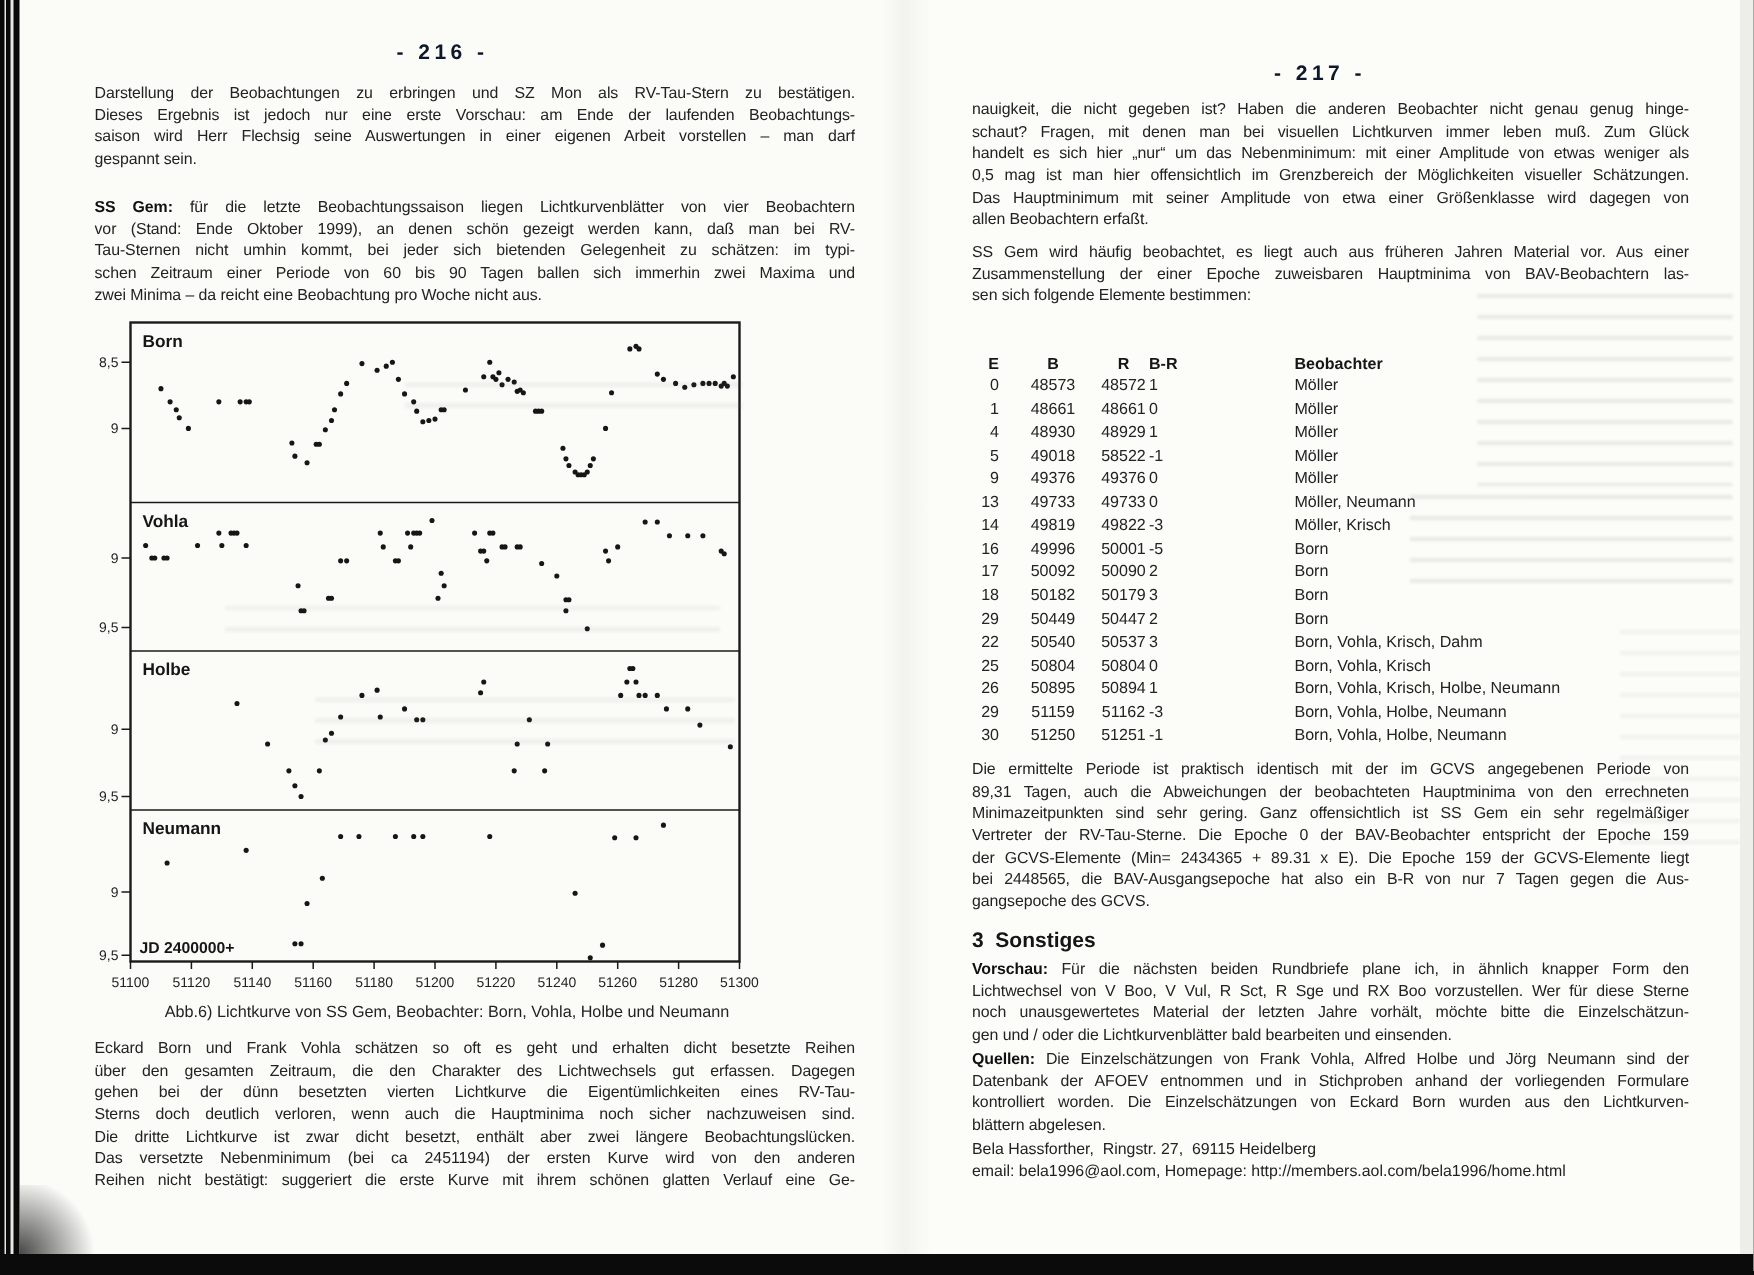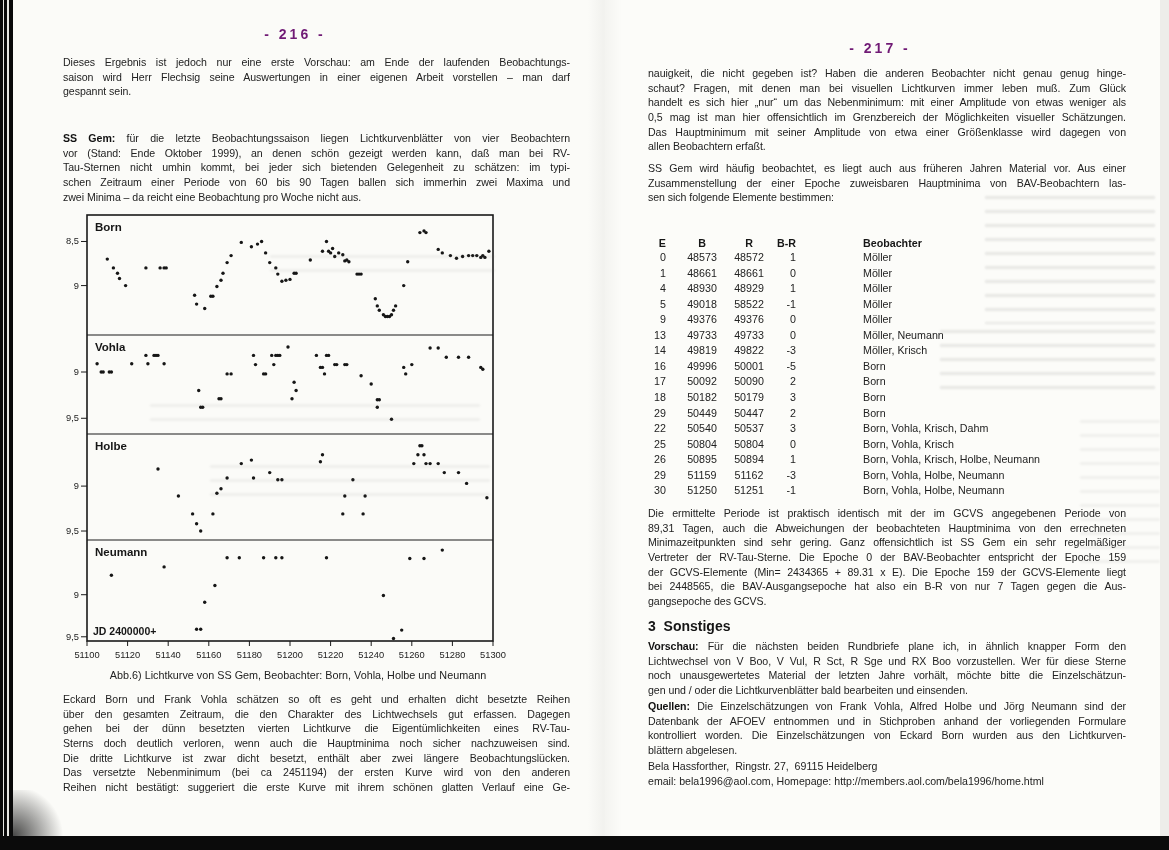--- a/index.html
+++ b/index.html
@@ -10,38 +10,38 @@
   .page.right{left:605px;width:564px;background:#fcfcf9;}
   .gutter{position:absolute;left:588px;top:0;width:34px;height:836px;
           background:linear-gradient(90deg,rgba(0,0,0,0) 0%,rgba(120,120,110,.07) 45%,rgba(0,0,0,0) 100%);}
   .binding{position:absolute;left:0;top:0;width:13px;height:850px;background:#0a0a0a;}
   .binding .wline{position:absolute;top:0;height:100%;background:#e8e8e4;}
   .bottom-strip{position:absolute;left:0;top:836px;width:1169px;height:14px;background:#0b0b0b;}
   .corner-shadow{position:absolute;left:13px;top:790px;width:55px;height:46px;
           background:radial-gradient(circle at 0% 100%,rgba(10,10,10,.75),rgba(10,10,10,0) 70%);}
   .right-edge{position:absolute;left:1160px;top:0;width:9px;height:836px;background:#ededea;}
 
-  .pagenum{position:absolute;text-align:center;font-size:14px;font-weight:bold;letter-spacing:3px;color:#701a75;}
+  .pagenum{position:absolute;text-align:center;font-size:14px;font-weight:bold;letter-spacing:3px;color:#0f172a;}
   .para{position:absolute;font-size:10.6px;line-height:14.7px;letter-spacing:-0.05px;color:#222;}
   .para .line{height:14.7px;text-align:justify;text-align-last:justify;overflow:hidden;white-space:nowrap;}
   .para .line{white-space:normal;}
   .para .line.last{text-align-last:left;}
   .para b{color:#111;}
   .caption{position:absolute;font-size:10.8px;color:#222;text-align:center;}
   .formula{position:absolute;font-size:10.8px;color:#222;text-align:center;}
   .heading{position:absolute;font-size:14px;font-weight:bold;color:#151515;white-space:pre;}
   .contact{position:absolute;font-size:10.6px;color:#222;white-space:pre;}
 
   .dtable{position:absolute;font-size:10.7px;color:#222;}
   .dtable .trow{position:absolute;left:0;height:15.5px;width:480px;}
   .dtable .cell{position:absolute;top:0;}
   .dtable .cE{left:0;width:18px;text-align:right;}
   .dtable .cB{left:24px;width:60px;text-align:center;}
   .dtable .cR{left:71px;width:60px;text-align:center;}
-  .dtable .cBR{left:118px;width:30px;text-align:right;}
+  .dtable .cBR{left:118px;width:30px;text-align:left;}
   .dtable .cObs{left:215px;width:260px;text-align:left;}
   .dtable .thead .cell{font-weight:bold;color:#161616;}
 
   svg#lc{position:absolute;left:55px;top:205px;}
   .plabel{font:bold 11.5px "Liberation Sans",sans-serif;fill:#161616;}
   .ylab{font:9.3px "Liberation Sans",sans-serif;fill:#222;}
   .xlab{font:9.3px "Liberation Sans",sans-serif;fill:#222;}
   .jdlabel{font:bold 10.5px "Liberation Sans",sans-serif;fill:#161616;}
 
   .bleed{position:absolute;filter:blur(1.1px);opacity:.5;pointer-events:none;
@@ -53,20 +53,21 @@
 
 <div class="scan">
 
   <div class="page left"></div>
   <div class="page right"></div>
   <div class="gutter"></div>
 
   <div class="pagenum" style="left:230px;top:26px;width:130px;">- 216 -</div>
 
   <div class="para" style="left:63px;top:55px;width:507px;">
+      <div class="line">Darstellung der Beobachtungen zu erbringen und SZ Mon als RV-Tau-Stern zu bestätigen.</div>
       <div class="line">Dieses Ergebnis ist jedoch nur eine erste Vorschau: am Ende der laufenden Beobachtungs-</div>
       <div class="line">saison wird Herr Flechsig seine Auswertungen in einer eigenen Arbeit vorstellen – man darf</div>
       <div class="line last">gespannt sein.</div>
     </div>
 
   <div class="para" style="left:63px;top:131px;width:507px;">
       <div class="line"><b>SS Gem: </b>für die letzte Beobachtungssaison liegen Lichtkurvenblätter von vier Beobachtern</div>
       <div class="line">vor (Stand: Ende Oktober 1999), an denen schön gezeigt werden kann, daß man bei RV-</div>
       <div class="line">Tau-Sternen nicht umhin kommt, bei jeder sich bietenden Gelegenheit zu schätzen: im typi-</div>
       <div class="line">schen Zeitraum einer Periode von 60 bis 90 Tagen ballen sich immerhin zwei Maxima und</div>

